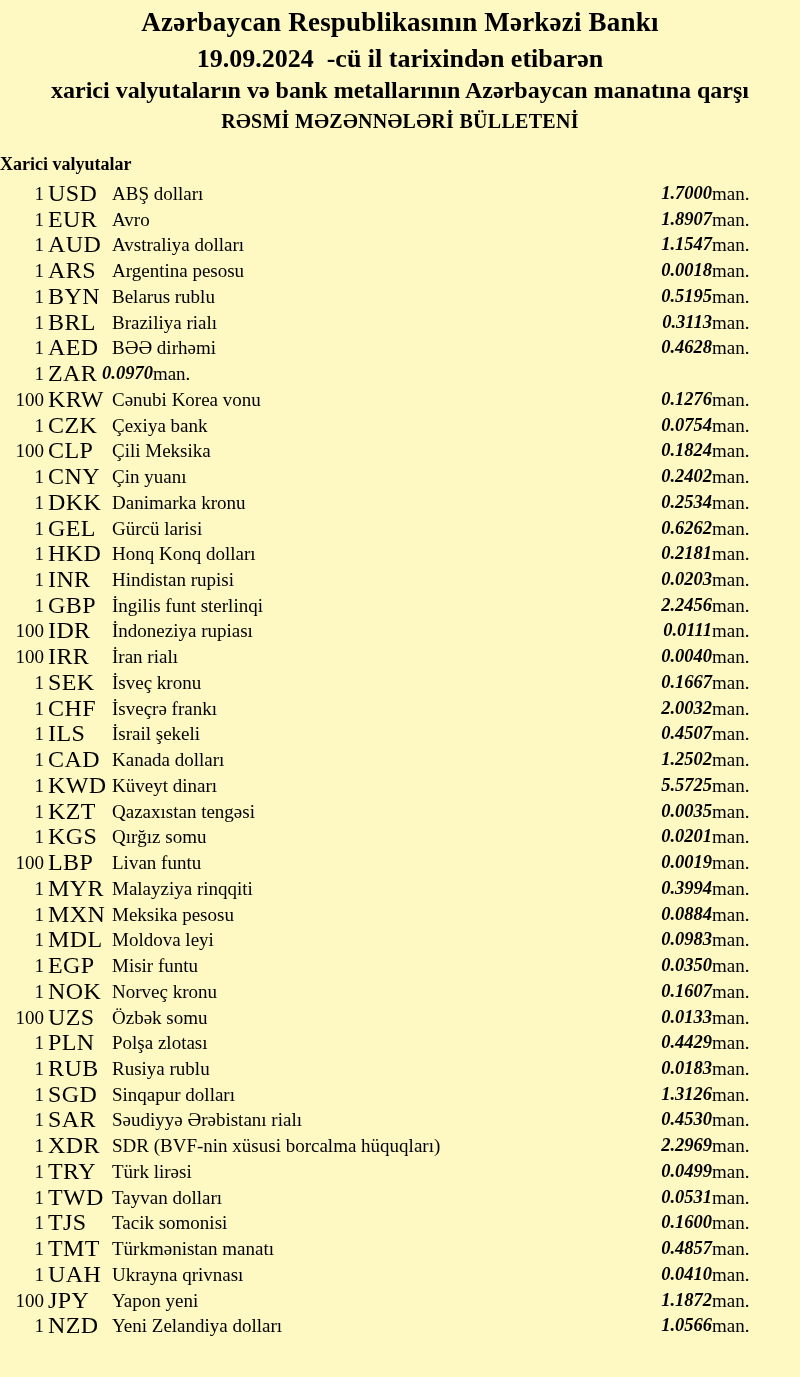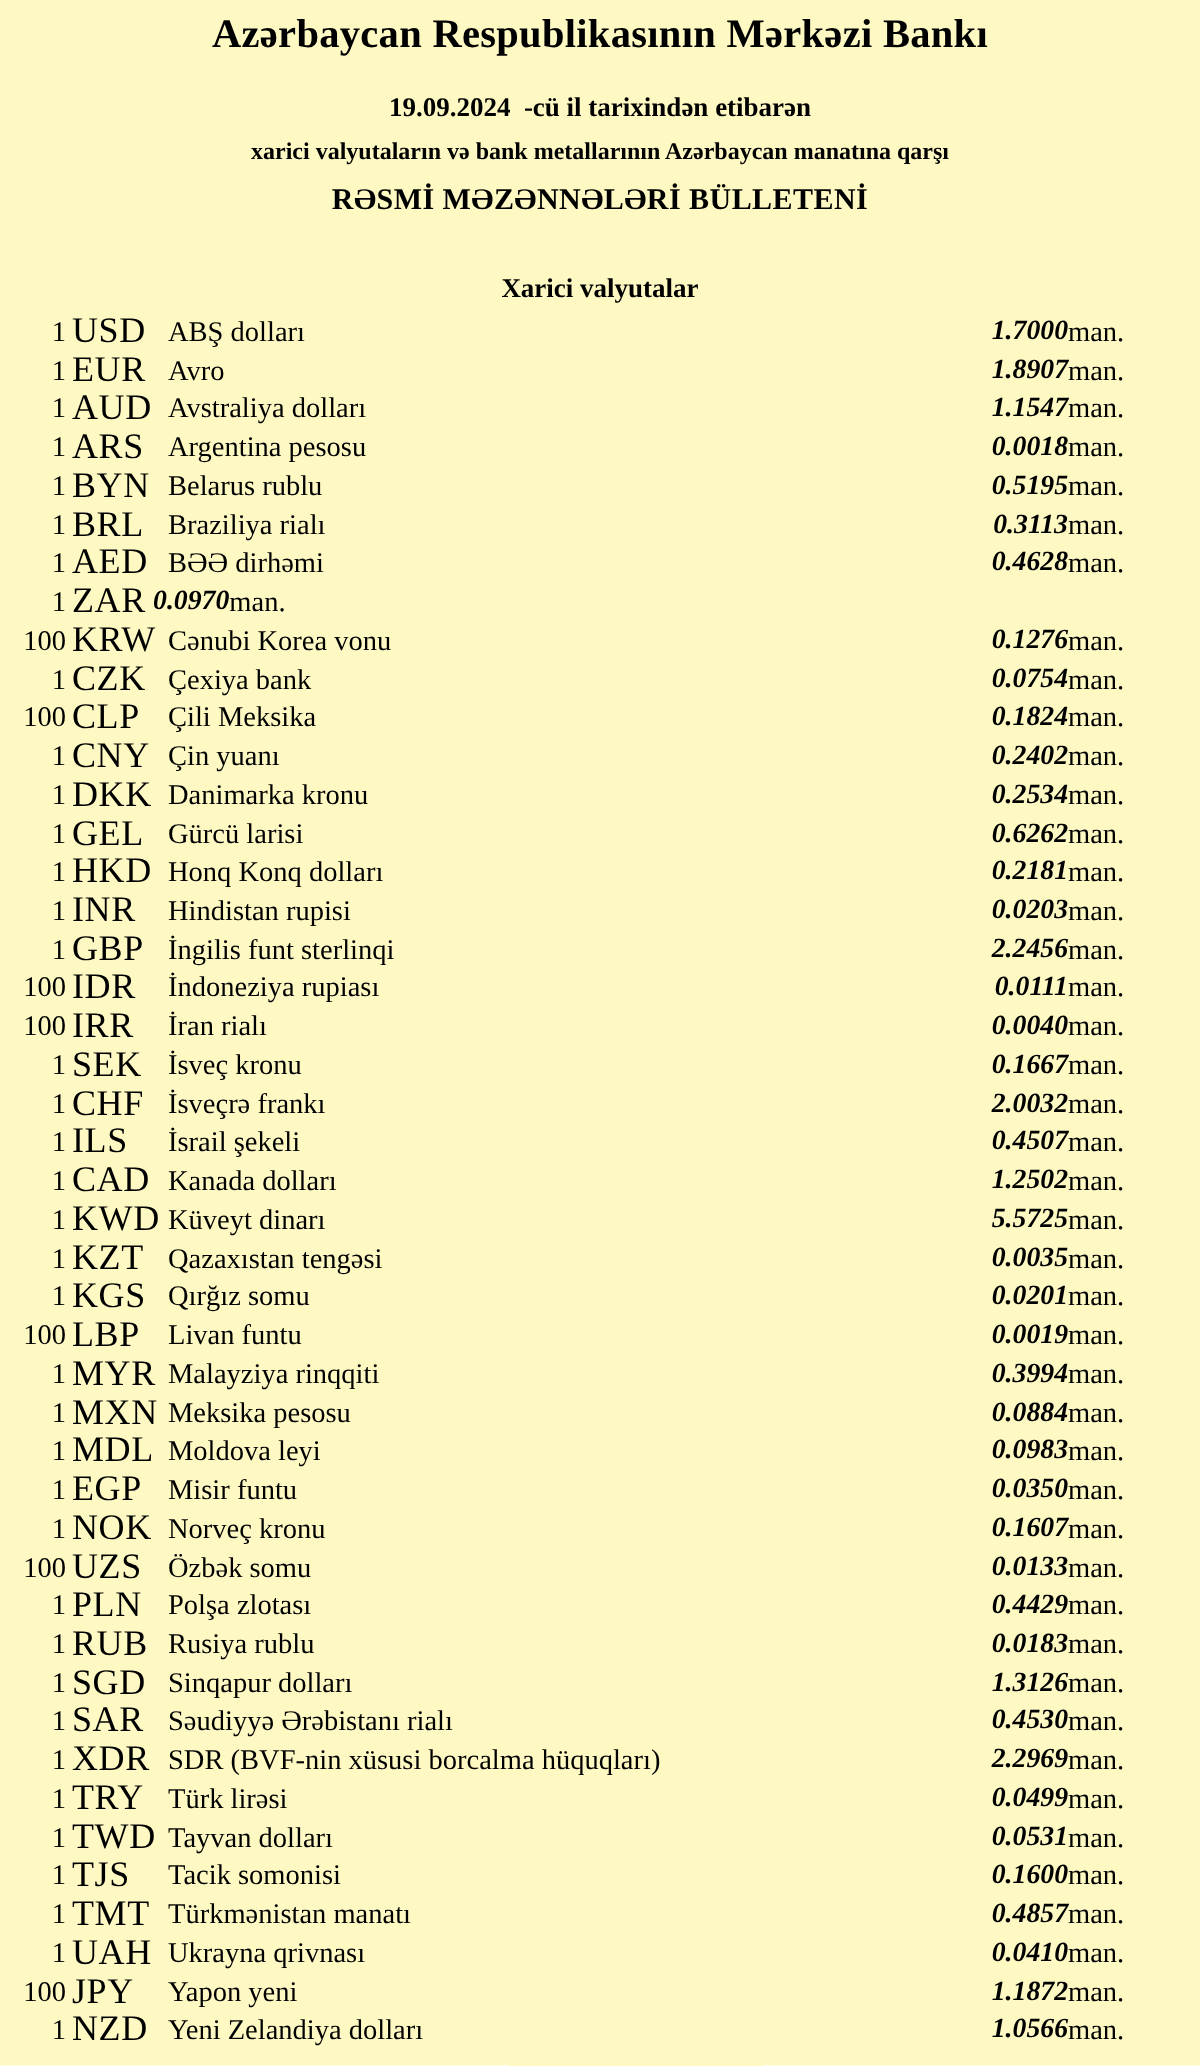--- a/index.html
+++ b/index.html
@@ -18,39 +18,39 @@
     box-sizing: border-box;
   }
   .hdr { text-align: center; font-weight: bold; }
   .bank-title {
     padding-top: 5px;
     font-size: 27px;
     line-height: 34px;
     letter-spacing: 0.2px;
   }
   .date-line {
-    margin-top: 20px;
-    font-size: 18px;
+    margin-top: 8px;
+    font-size: 26px;
     line-height: 24px;
     white-space: pre;
   }
   .scope-line {
     margin-top: 7px;
-    font-size: 16px;
+    font-size: 24px;
     line-height: 24px;
   }
   .bulletin-line {
     margin-top: 6px;
     font-size: 20px;
     line-height: 26px;
     letter-spacing: 0.3px;
   }
   .section-title {
-    margin-top: 34px;
-    text-align: center;
+    margin-top: 18px;
+    text-align: left;
     font-weight: bold;
     font-size: 18px;
     line-height: 24px;
   }
   .rates-table {
     margin-top: 5px;
     padding-right: 30px;
   }
   .row {
     display: flex;

